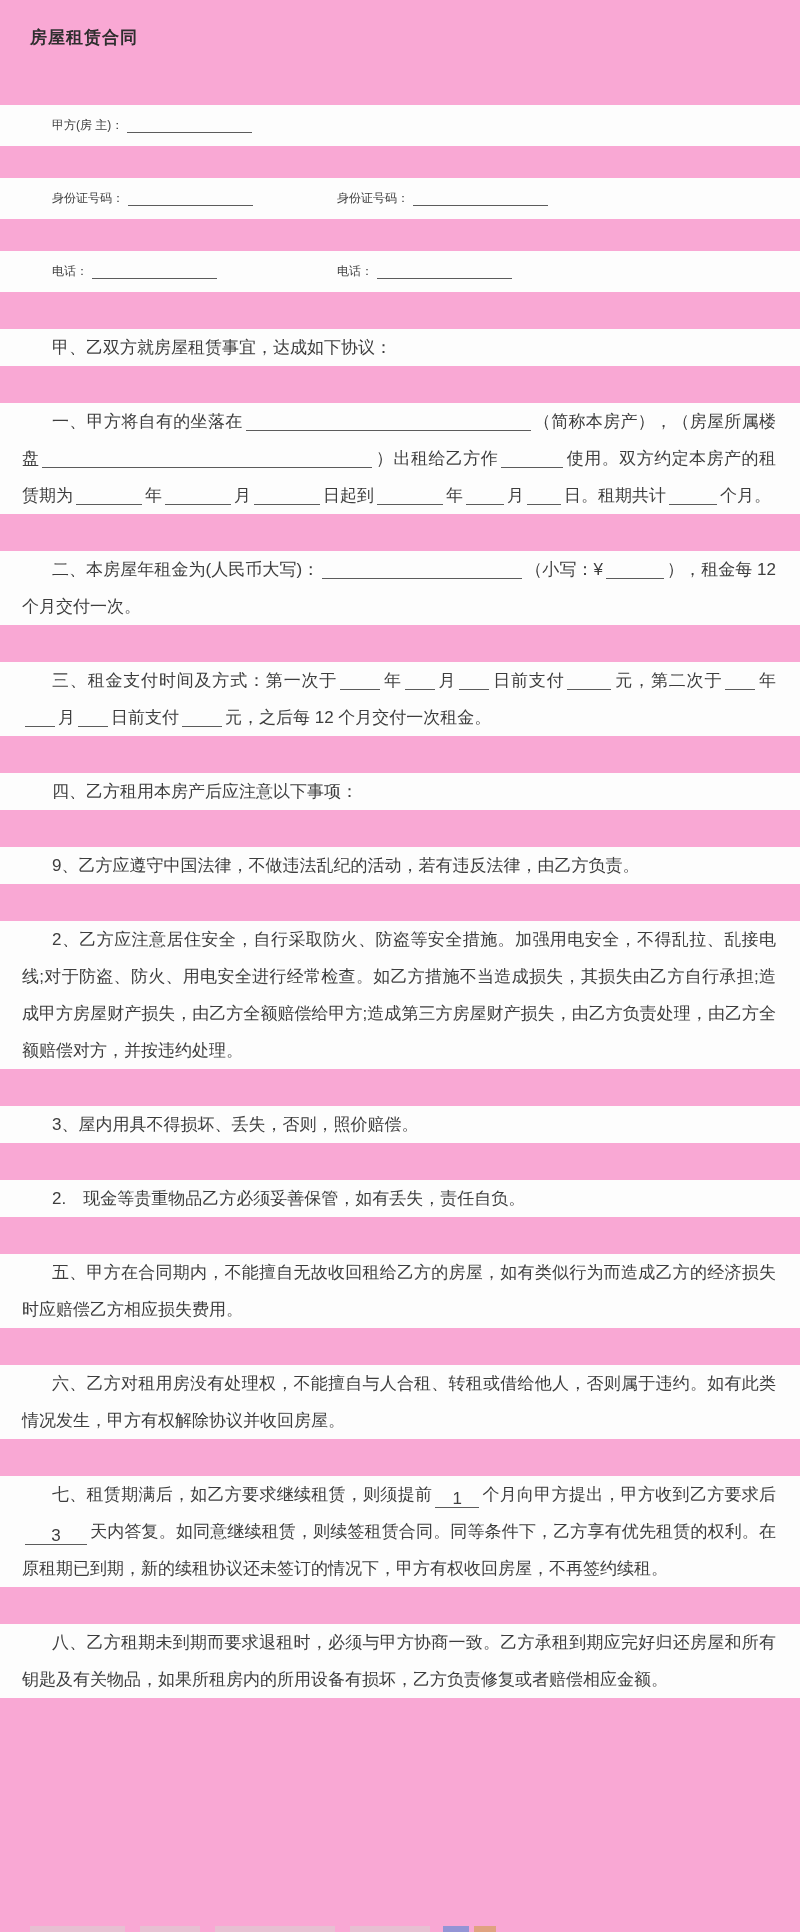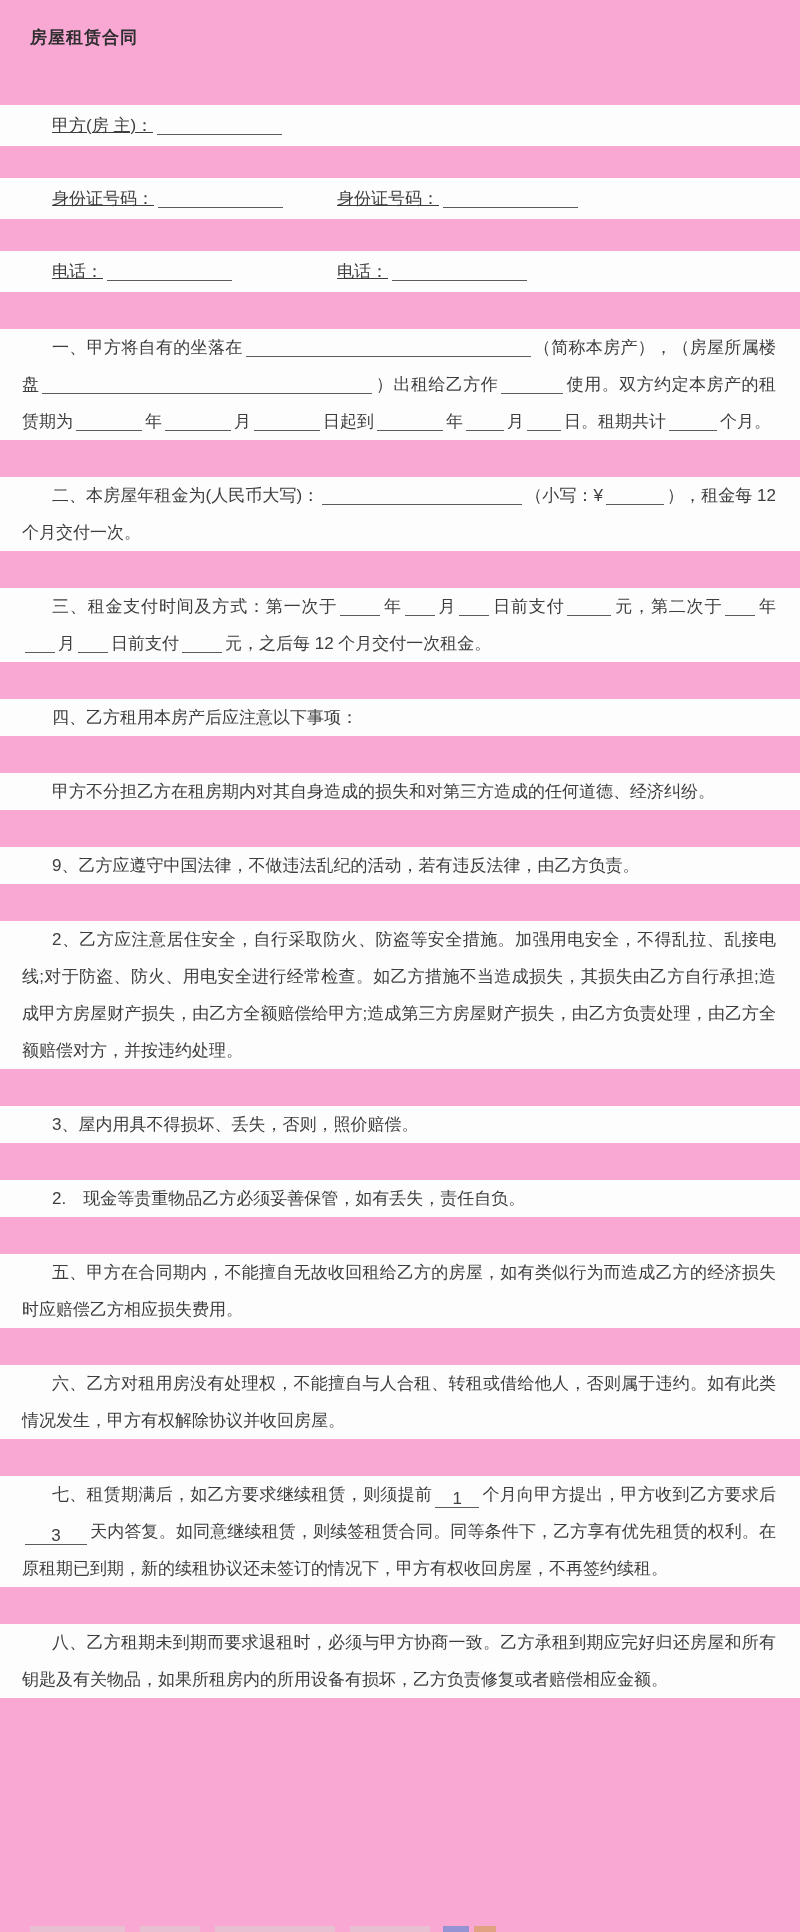--- a/index.html
+++ b/index.html
@@ -23,23 +23,22 @@
     color:#2e2e2e;
     letter-spacing:1px;
   }
   .form-section{margin-top:56px;}
   .form-row{
     display:grid;
     grid-template-columns:285px 1fr;
     padding:2px 24px 2px 52px;
     margin-bottom:32px;
     background:#fdfdfd;
-    font-size:17px;
+    font-size:12px;
     line-height:37px;
-    text-decoration:underline;
   }
   .form-cell{white-space:nowrap;}
   .fblank{
     display:inline-block;
     border-bottom:1px solid #5c5c5c;
     height:18px;
     vertical-align:-4px;
     margin-left:4px;
   }
   .fblank.w1{width:125px;}
@@ -104,30 +103,30 @@
     <div class="form-row">
       <div class="form-cell">
         <span>电话：</span><span class="fblank w1"></span>
       </div>
       <div class="form-cell">
         <span>电话：</span><span class="fblank w2"></span>
       </div>
     </div>
   </div>
 
+  <p class="para">甲、乙双方就房屋租赁事宜，达成如下协议：</p>
 
   <p class="para">一、甲方将自有的坐落在<span class="blank" style="width: 285px;"></span>（简称本房产），（房屋所属楼盘<span class="blank" style="width: 330px;"></span>）出租给乙方作<span class="blank" style="width: 62px;"></span>使用。双方约定本房产的租赁期为<span class="blank" style="width: 66px;"></span>年<span class="blank" style="width: 66px;"></span>月<span class="blank" style="width: 66px;"></span>日起到<span class="blank" style="width: 66px;"></span>年<span class="blank" style="width: 38px;"></span>月<span class="blank" style="width: 34px;"></span>日。租期共计<span class="blank" style="width: 48px;"></span>个月。</p>
 
   <p class="para">二、本房屋年租金为(人民币大写)：<span class="blank" style="width: 200px;"></span>（小写：¥<span class="blank" style="width: 58px;"></span>），租金每 12 个月交付一次。</p>
 
   <p class="para">三、租金支付时间及方式：第一次于<span class="blank" style="width: 40px;"></span>年<span class="blank" style="width: 30px;"></span>月<span class="blank" style="width: 30px;"></span>日前支付<span class="blank" style="width: 44px;"></span>元，第二次于<span class="blank" style="width: 30px;"></span>年<span class="blank" style="width: 30px;"></span>月<span class="blank" style="width: 30px;"></span>日前支付<span class="blank" style="width: 40px;"></span>元，之后每 12 个月交付一次租金。</p>
 
   <p class="para">四、乙方租用本房产后应注意以下事项：</p>
 
-  <p class="para">甲方不分担乙方在租房期内对其自身造成的损失和对第三方造成的任何道德、经济纠纷。</p>
 
   <p class="para">9、乙方应遵守中国法律，不做违法乱纪的活动，若有违反法律，由乙方负责。</p>
 
   <p class="para">2、乙方应注意居住安全，自行采取防火、防盗等安全措施。加强用电安全，不得乱拉、乱接电线;对于防盗、防火、用电安全进行经常检查。如乙方措施不当造成损失，其损失由乙方自行承担;造成甲方房屋财产损失，由乙方全额赔偿给甲方;造成第三方房屋财产损失，由乙方负责处理，由乙方全额赔偿对方，并按违约处理。</p>
 
   <p class="para">3、屋内用具不得损坏、丢失，否则，照价赔偿。</p>
 
   <p class="para">2.　现金等贵重物品乙方必须妥善保管，如有丢失，责任自负。</p>
 
   <p class="para">五、甲方在合同期内，不能擅自无故收回租给乙方的房屋，如有类似行为而造成乙方的经济损失时应赔偿乙方相应损失费用。</p>

